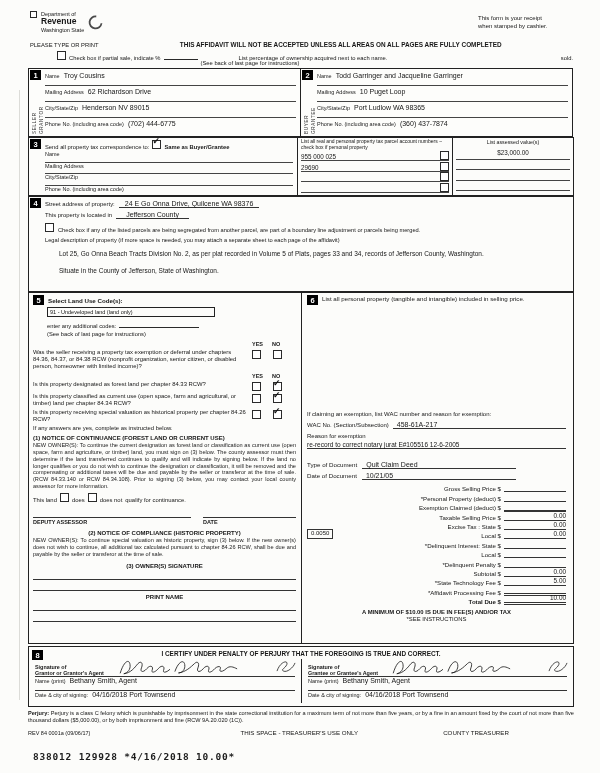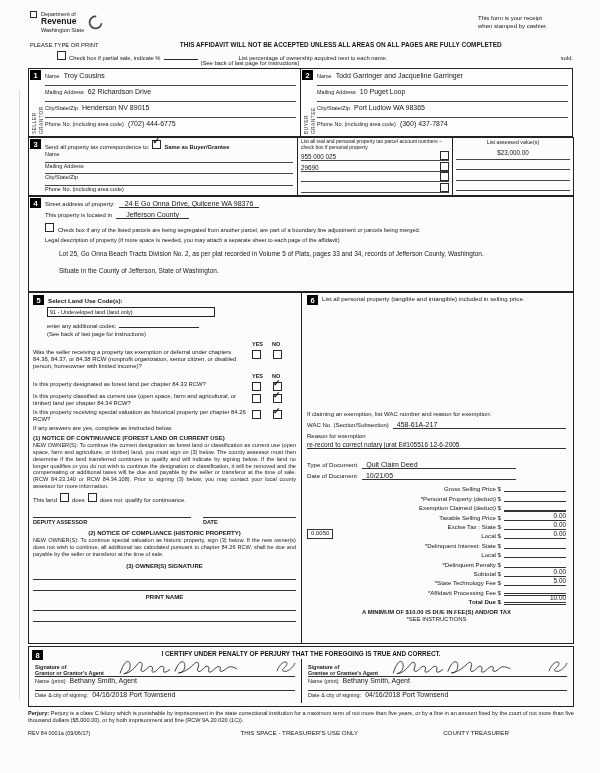--- a/index.html
+++ b/index.html
@@ -432,14 +432,15 @@
     <span class="b">Perjury:</span>
     <span>Perjury is a class C felony which is punishable by imprisonment in the state correctional institution for a maximum term of not more than five years, or by a fine in an amount fixed by the court of not more than five thousand dollars ($5,000.00), or by both imprisonment and fine (RCW 9A.20.020 (1C)).</span>
   </div>
 
   <div class="abs" style="left:28px;top:729px;width:546px;display:flex;align-items:baseline;font-size:5.5px;">
     <span>REV 84 0001a (09/06/17)</span>
     <span style="margin-left:150px;font-size:6.2px;">THIS SPACE - TREASURER'S USE ONLY</span>
     <span style="margin-left:85px;font-size:6.2px;">COUNTY TREASURER</span>
   </div>
 
+  <div class="abs" style="left:33px;top:751px;font-family:'DejaVu Sans Mono',monospace;font-size:9.5px;font-weight:bold;letter-spacing:0.8px;color:#1d1d1d;">838012 129928 *4/16/2018 10.00*</div>
 
 </div>
 
 </body></html>

